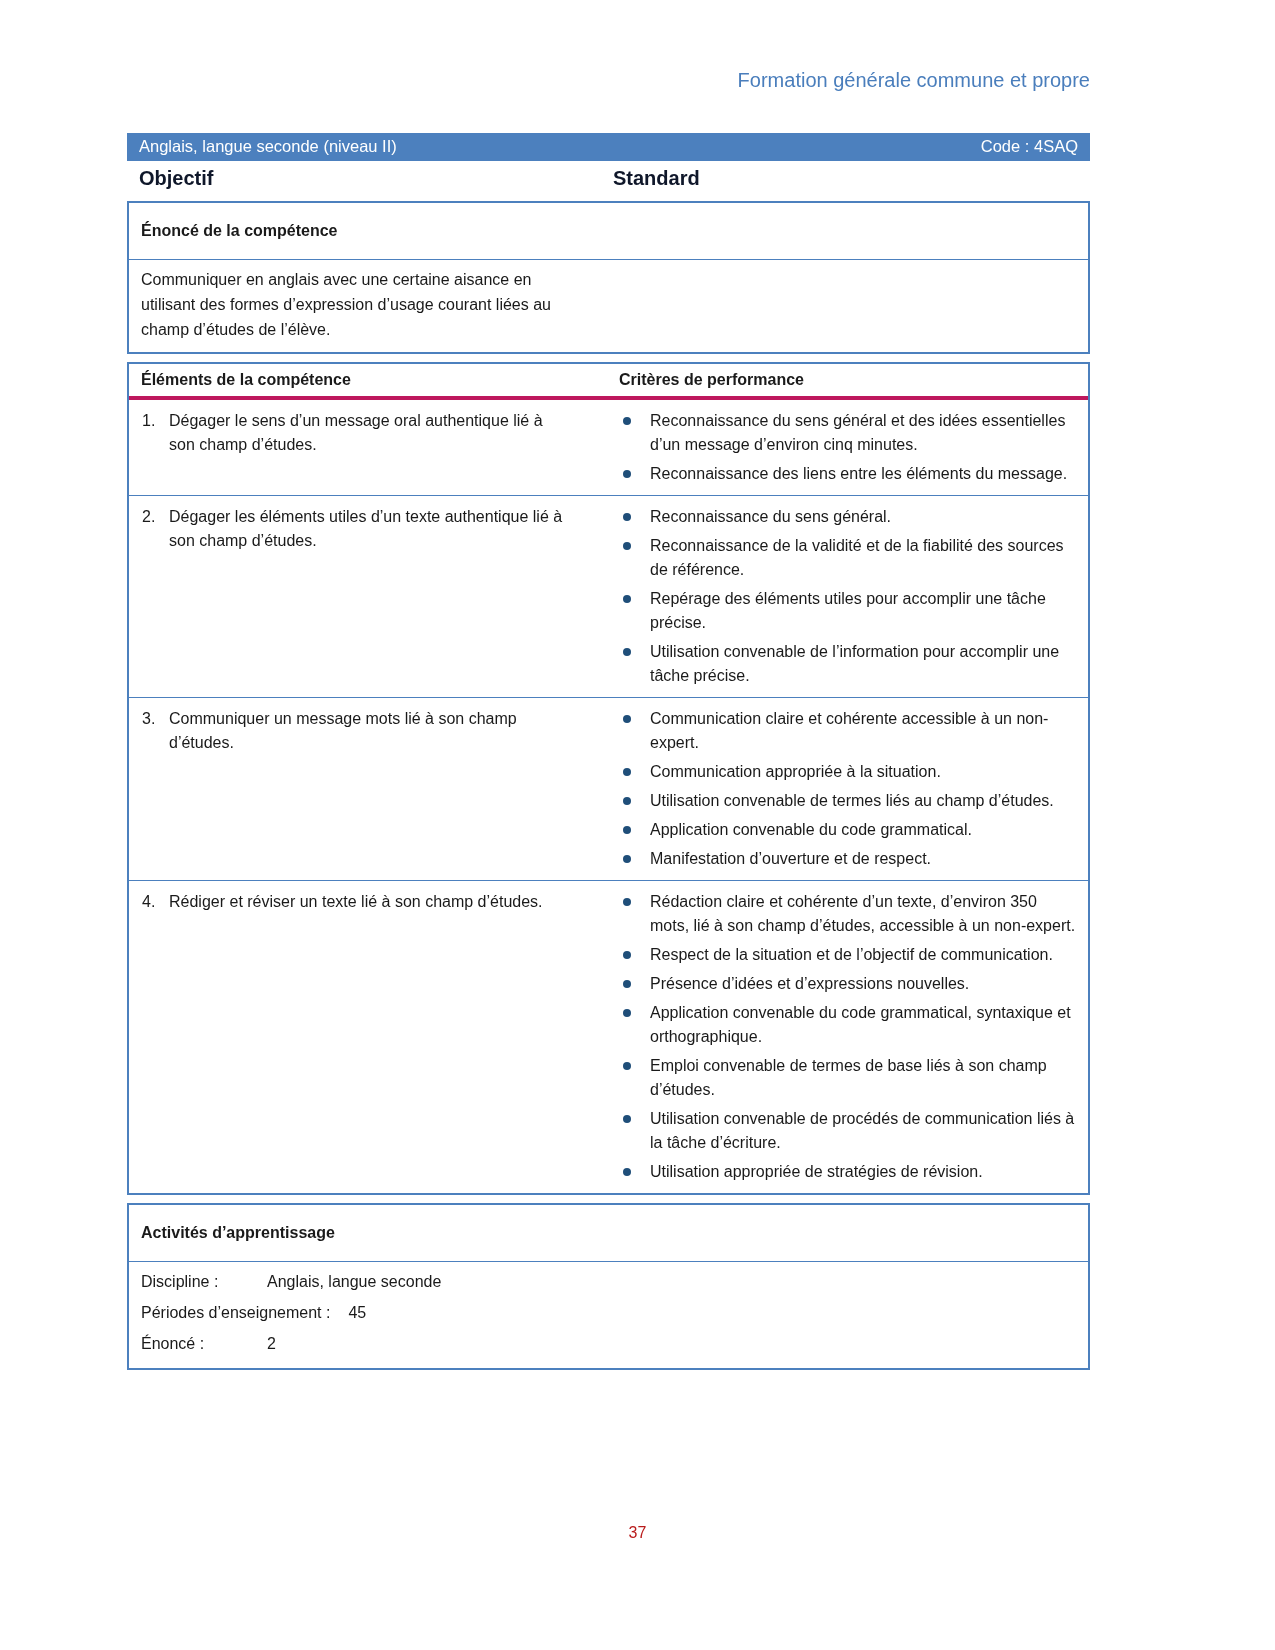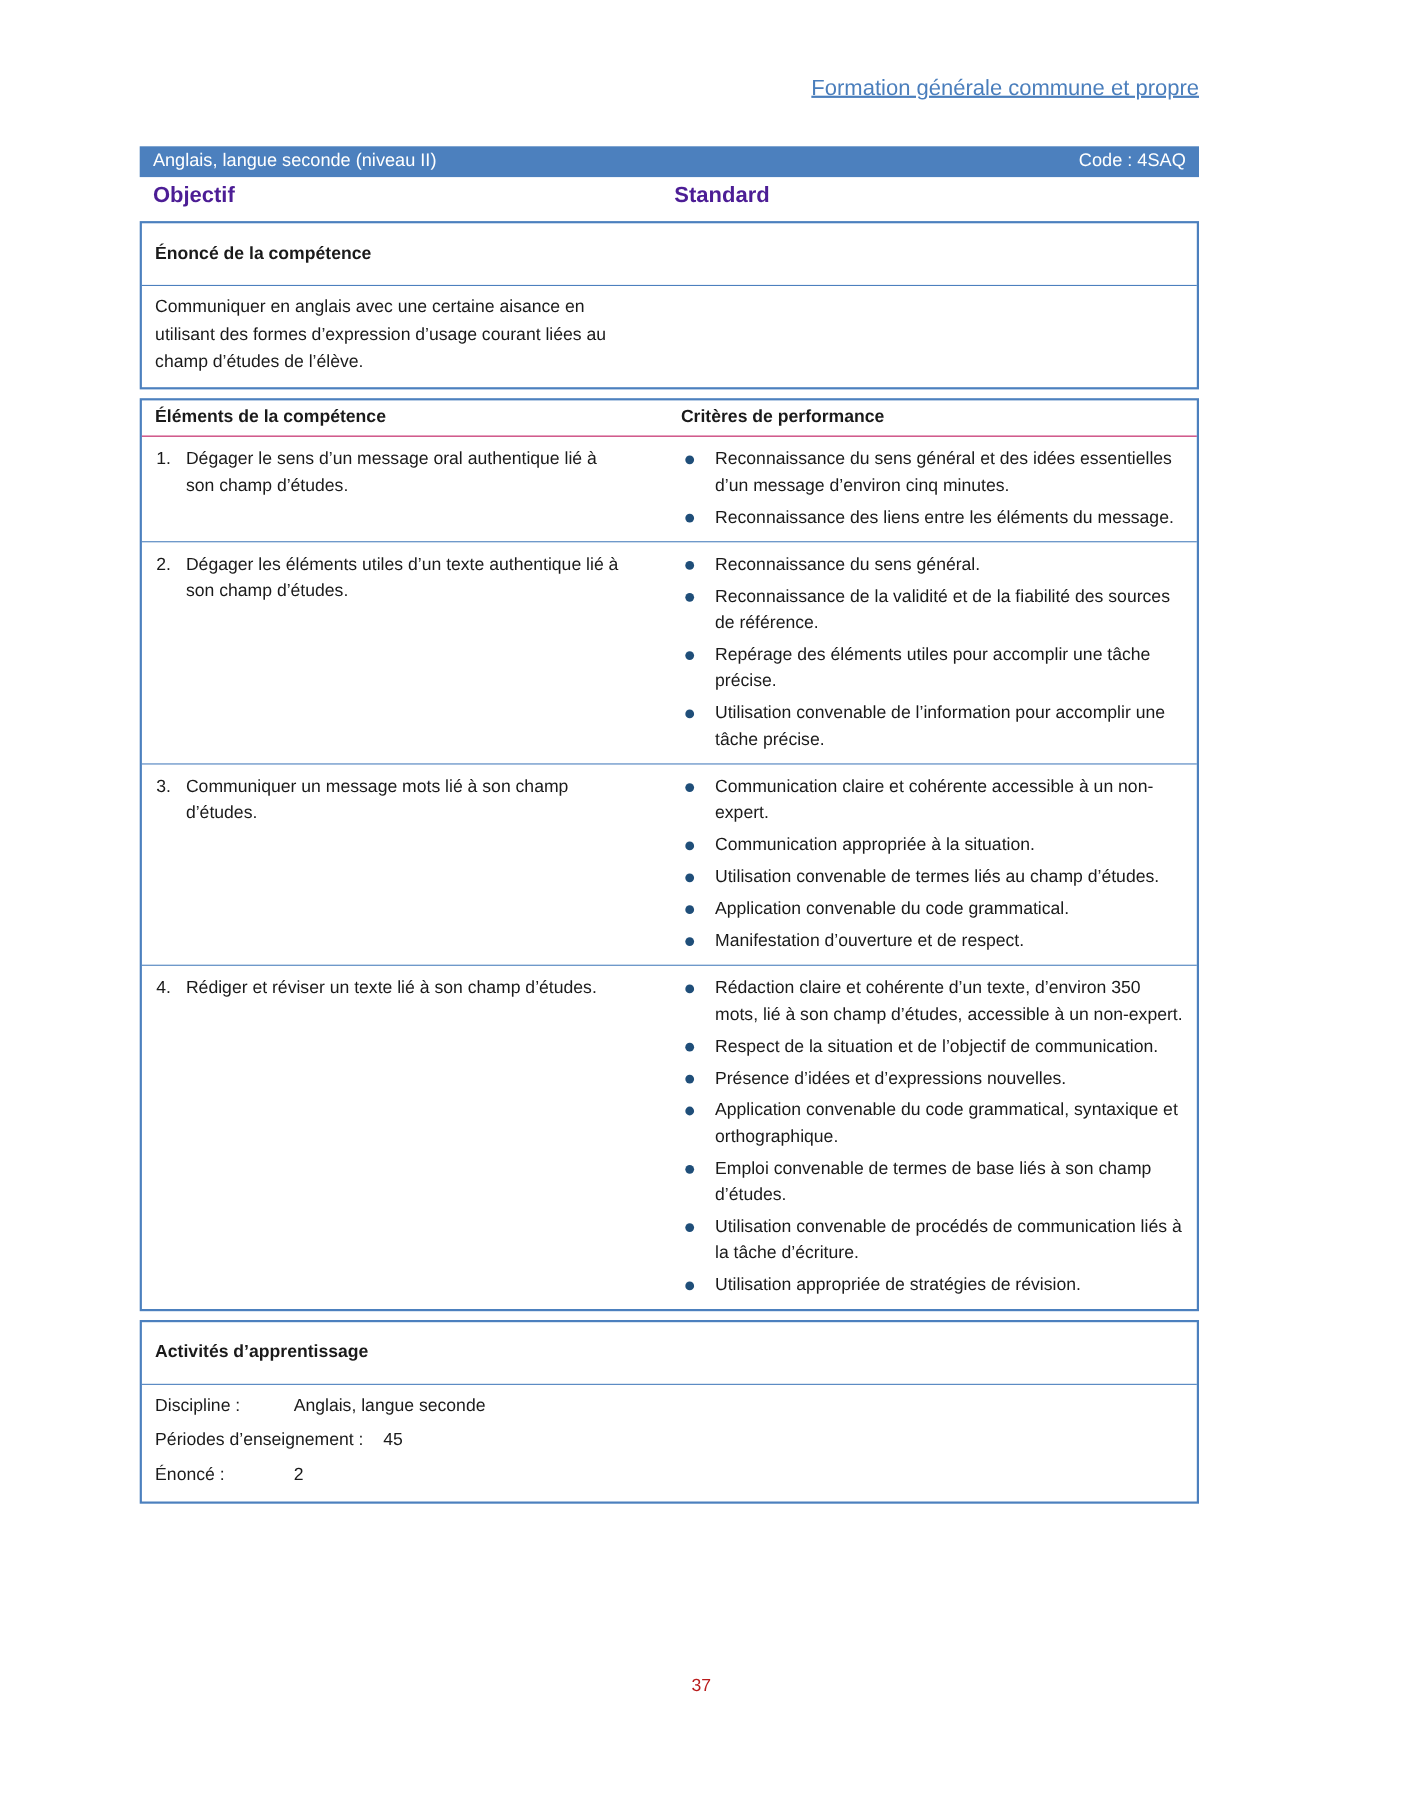--- a/index.html
+++ b/index.html
@@ -14,55 +14,54 @@
     overflow:hidden;
   }
   .content { position:absolute; left:127px; top:68px; width:963px; }
 
   .doc-header {
     text-align:right;
     color:#4a7ebc;
     font-size:20px;
     line-height:24px;
     margin-bottom:41px;
-    text-decoration:underline;
   }
 
   .banner {
     background:#4c80be;
     color:#ffffff;
     display:flex;
     justify-content:space-between;
     align-items:center;
     padding:3px 12px 4px 12px;
     font-size:16.5px;
     line-height:21px;
     margin-top:16px;
   }
 
   .obj-std { position:relative; height:38px; margin-top:2px; }
   .obj-std .hd {
     position:absolute; top:4px;
-    font-size:20px; font-weight:bold; color:#4c1d95;
+    font-size:20px; font-weight:bold; color:#0f172a;
   }
   .obj-std .hd.objectif { left:12px; }
   .obj-std .hd.standard { left:486px; }
 
   .sec-table { border:2px solid #4c80be; background:#fff; }
   .sec-table + .sec-table { margin-top:8px; }
   .sec-header {
     font-weight:bold; font-size:16px; line-height:22px;
     padding:17px 12px;
     border-bottom:1px solid #4c80be;
   }
 
   .enonce-body { padding:7px 12px 10px 12px; font-size:16px; line-height:25px; }
   .enonce-body .txt { max-width:425px; }
 
-  .comp-header { display:grid; grid-template-columns:478px 1fr; border-bottom:1px solid #be185d; }
+  .comp-header { display:grid; grid-template-columns:478px 1fr; border-bottom:4px solid #be185d; }
   .comp-header .hc { font-weight:bold; font-size:16px; line-height:22px; padding:5px 8px 5px 12px; }
 
   .trow { display:grid; grid-template-columns:478px 1fr; }
   .trow + .trow { border-top:1px solid #4c80be; }
   .cell-left { padding:9px 10px 9px 13px; font-size:16px; line-height:24px; display:flex; align-items:flex-start; }
   .cell-left .num { width:27px; flex:0 0 27px; }
   .cell-left .etext { max-width:395px; }
   .cell-right { padding:9px 10px 9px 8px; }
 
   ul.criteria { list-style:none; }

